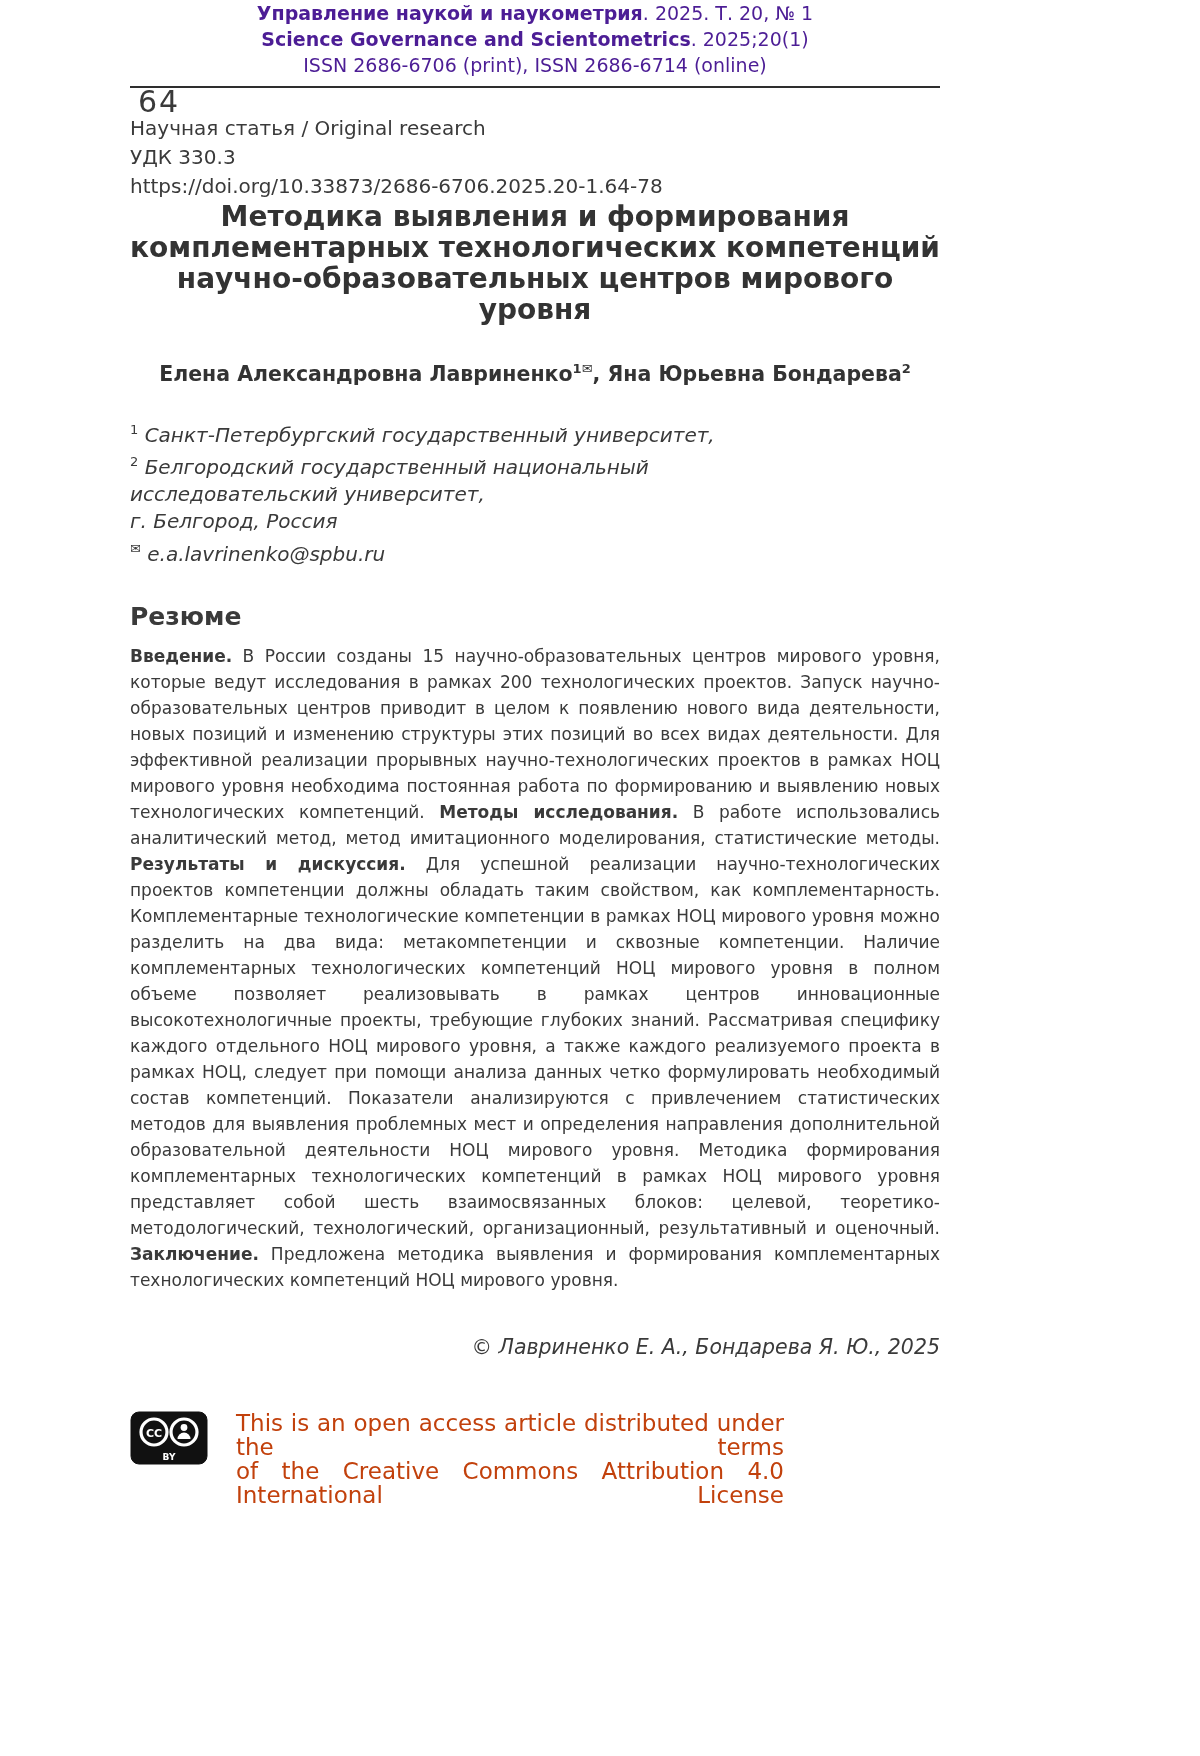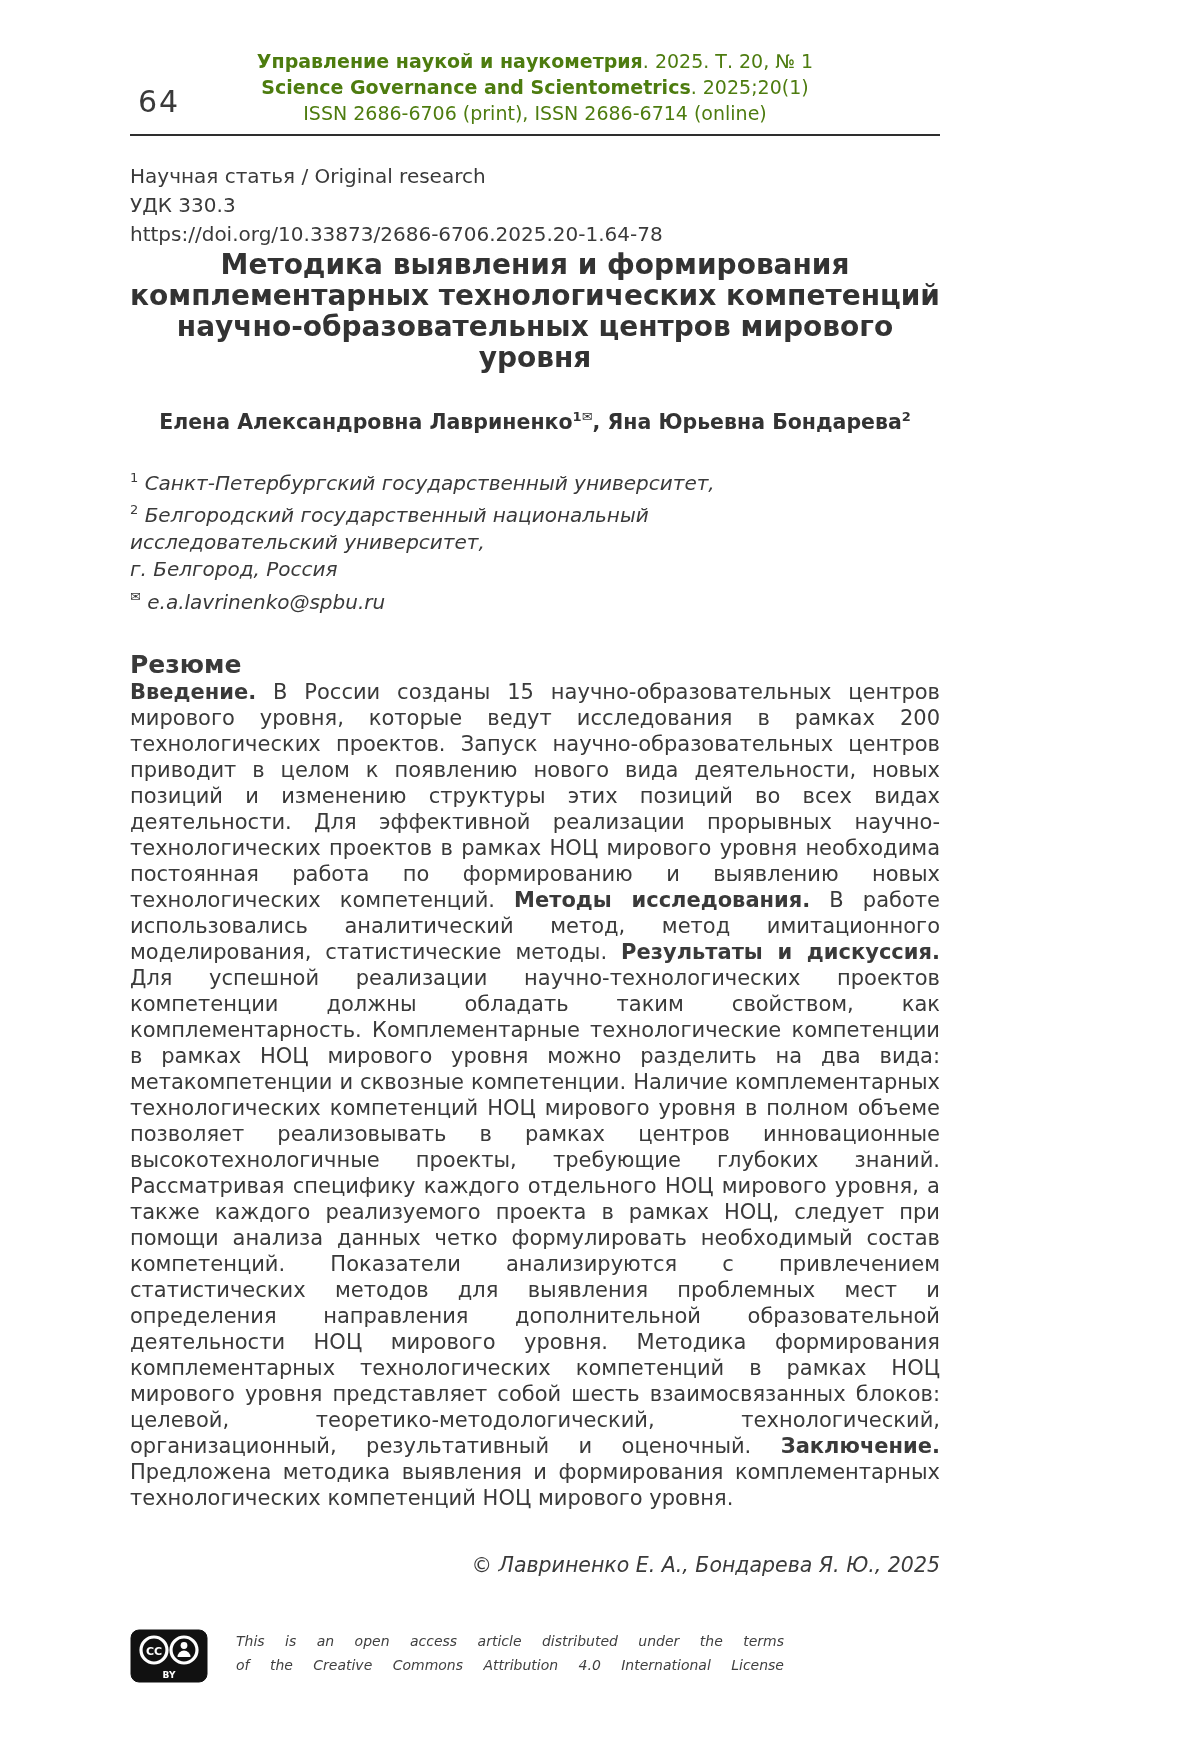--- a/index.html
+++ b/index.html
@@ -6,45 +6,45 @@
   .page{
     position:relative;
     width:1200px;height:1756px;
     background:#ffffff;
     font-family:"DejaVu Sans","Liberation Sans",sans-serif;
     color:#3a3a3a;
     overflow:hidden;
   }
   .content{position:relative;margin:0 260px 0 130px;width:810px;}
   
-  .header{padding-top:48px;text-align:center;font-size:19px;line-height:26px;color:#4d7c0f;}
+  .header{text-align:center;font-size:19px;line-height:26px;color:#4c1d95;}
   .b{font-weight:bold;}
   .pagenum{position:absolute;left:8px;top:84px;font-size:30px;letter-spacing:2px;color:#3a3a3a;}
   .rule{height:2px;background:#2e2e2e;margin-top:8px;}
   
   .meta{margin-top:26px;font-size:20px;line-height:29px;}
   .meta a{color:#3a3a3a;text-decoration:none;}
   
   .title{text-align:center;font-weight:bold;font-size:28px;line-height:31px;color:#333;}
   
   .authors{margin-top:36px;text-align:center;font-weight:bold;font-size:20.5px;color:#333;}
   .authors sup{font-size:13px;}
   
   .affils{margin-top:30px;font-style:italic;font-size:20px;line-height:27px;}
   .affils sup{font-size:13px;font-style:normal;}
   .mailrow sup{font-style:normal;}
   
   .abs-heading{margin-top:34px;font-weight:bold;font-size:25px;}
-  .abstract{margin-top:0;font-size:21px;line-height:26px;text-align:justify;hyphens:auto;}
+  .abstract{margin-top:12px;font-size:17px;line-height:26px;text-align:justify;hyphens:auto;}
   
   .copyright{margin-top:42px;text-align:right;font-style:italic;font-size:20.5px;}
   
   .footer{margin-top:52px;display:flex;align-items:flex-start;gap:28px;}
   .cc-badge{flex:0 0 auto;}
-  .footer-text{width:548px;font-size:14px;line-height:24px;color:#404040;font-style:italic;}
+  .footer-text{width:548px;font-size:23px;line-height:24px;color:#c2410c;}
   .jline{text-align:justify;text-align-last:justify;}
 </style>
 </head>
 <body>
 
 <div class="page">
   <div class="content">
 
     <div class="pagenum">64</div>
 

